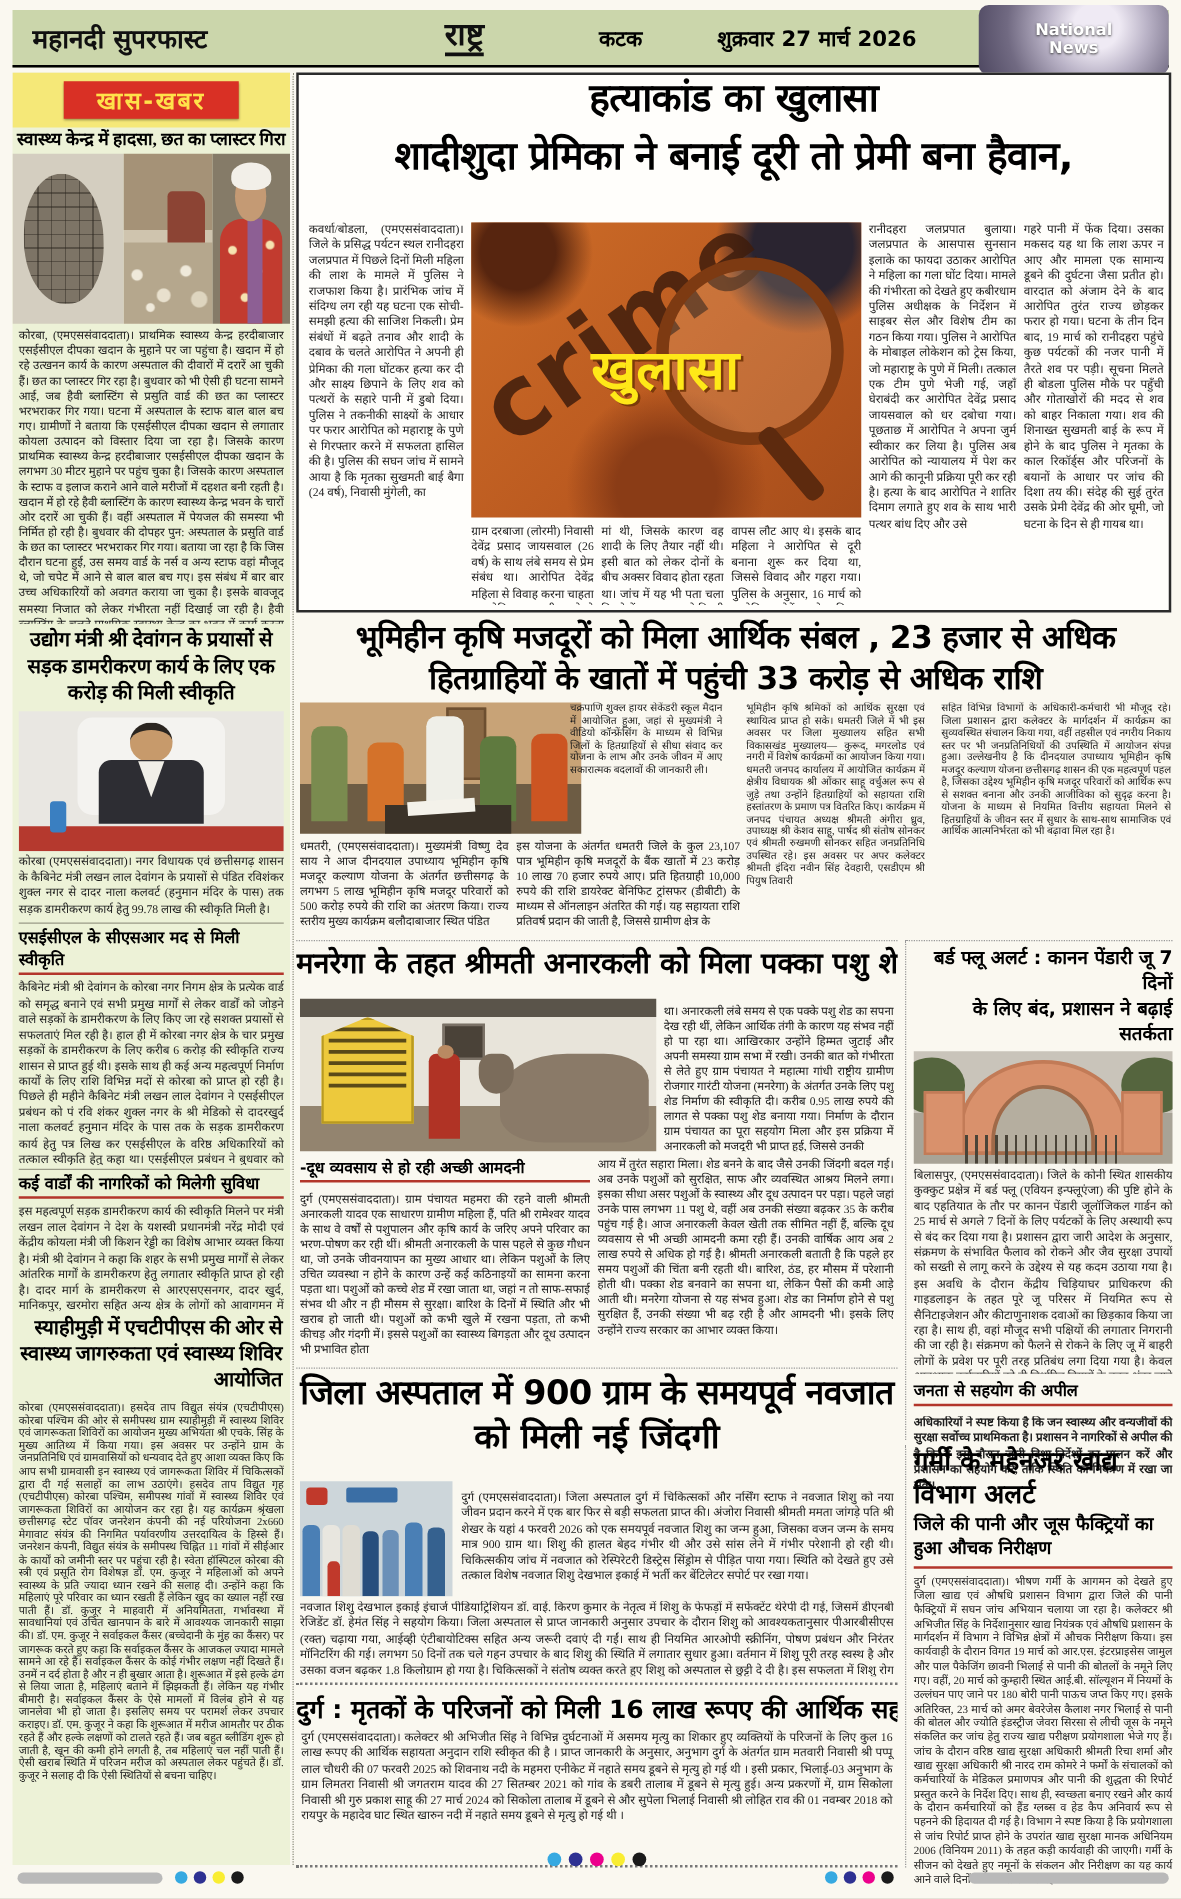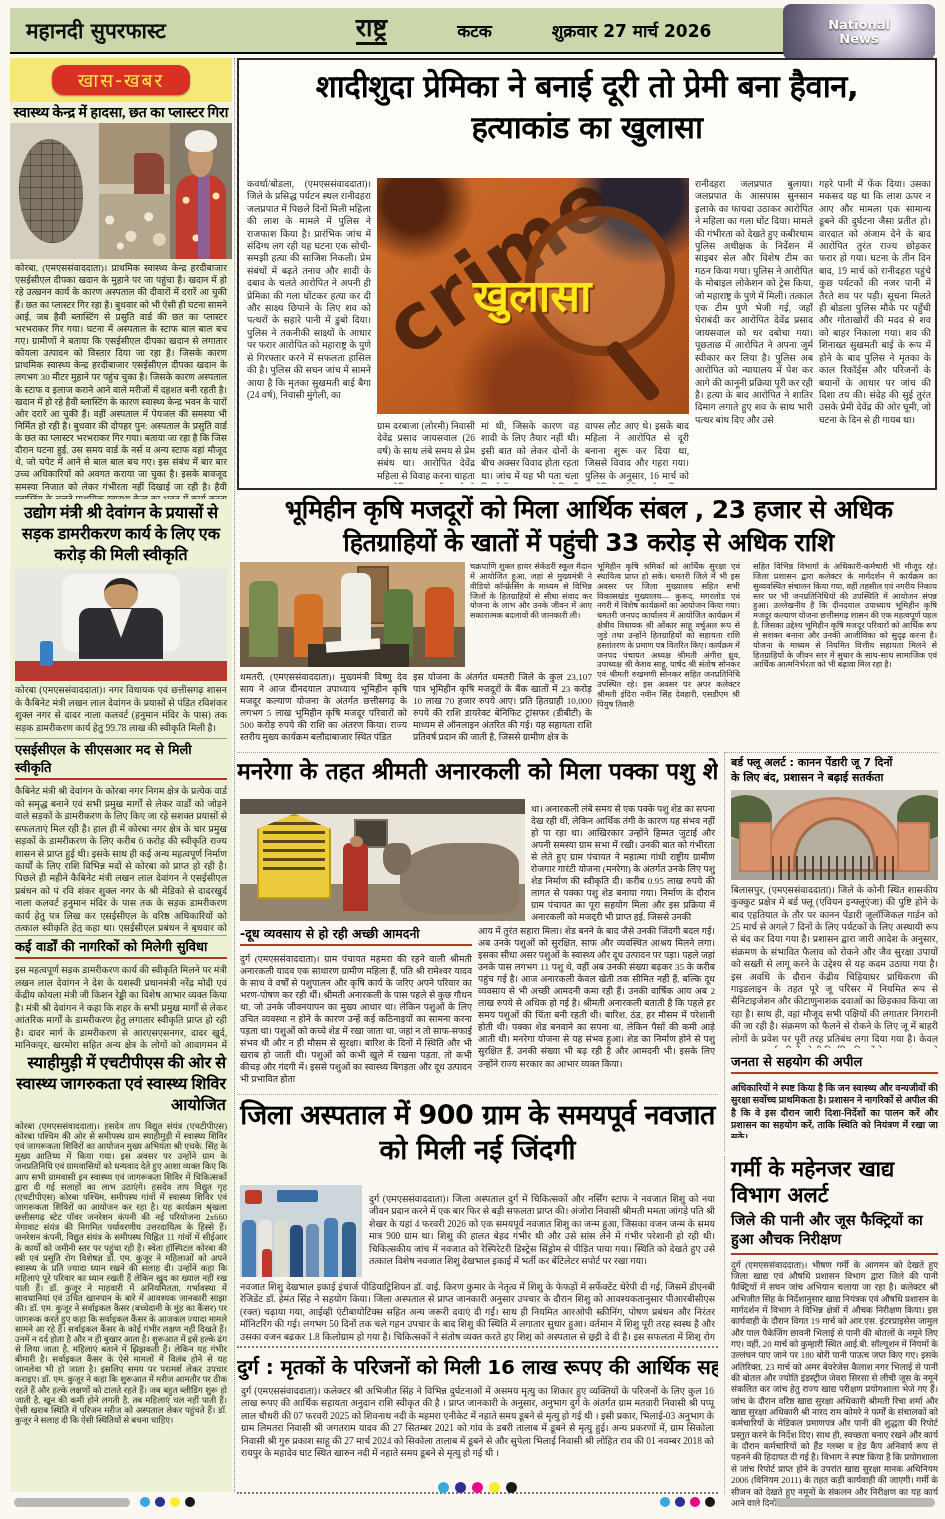--- a/index.html
+++ b/index.html
@@ -4,38 +4,38 @@
 <style>
   * { margin:0; padding:0; box-sizing:border-box; }
   body { background:#b9b4a6; font-family:"Liberation Serif","DejaVu Serif",serif; }
   .page { position:relative; width:945px; height:1519px; margin:0 auto; background:#faf8f0; overflow:hidden; }
 
   
   .masthead { position:absolute; left:10px; top:8px; width:925px; height:46px;
     background:#cbd6ab; border-bottom:2px solid #000000; display:flex; align-items:center; }
   .mh-paper  { font-family:"DejaVu Sans",sans-serif; font-weight:bold; font-size:21px; color:#101010; margin-left:16px; }
   .mh-section{ font-family:"DejaVu Sans",sans-serif; font-weight:bold; font-size:25px; color:#101010; margin-left:190px; border-bottom:3px solid #101010; line-height:1.05; }
-  .mh-city   { font-family:"DejaVu Sans",sans-serif; font-weight:bold; font-size:17px; margin-left:70px; }
+  .mh-city   { font-family:"DejaVu Sans",sans-serif; font-weight:bold; font-size:17px; margin-left:92px; }
   .mh-date   { font-family:"DejaVu Sans",sans-serif; font-weight:bold; font-size:17px; margin-left:60px; }
   .mh-page   { font-family:"DejaVu Sans",sans-serif; font-weight:bold; font-size:16px; margin-left:130px; }
   .mh-logo { position:absolute; right:0; top:-4px; width:152px; height:56px; border-radius:8px;
     background:radial-gradient(circle at 62% 30%, #efeaf4 0 18%, #b9b2c6 40%, #716a82 70%, #4d4760 100%);
     display:flex; flex-direction:column; align-items:center; justify-content:center;
     font-family:"DejaVu Sans",sans-serif; color:#fff; font-weight:bold; font-size:13px;
     text-shadow:0 1px 2px #333; line-height:1.1; }
 
   
   .bodytxt { font-size:9.4px; line-height:1.32; text-align:justify; color:#1c1c1c; overflow:hidden; }
   .dotline-v { position:absolute; border-left:1px dotted #8a8a7a; }
 
   
   .sidebar { position:absolute; left:10px; top:58px; width:222px; height:1434px; background:#edf2d7; overflow:hidden; }
   .sb-yellow { height:44px; background:#f5e878; display:flex; align-items:center; justify-content:center; }
-  .sb-banner { background:#d93025; color:#ffe24a; font-family:"DejaVu Sans",sans-serif; font-weight:normal;
-    font-size:19px; padding:2px 26px; letter-spacing:2px; box-shadow:0 1px 2px rgba(0,0,0,.4);border-radius:12px; }
+  .sb-banner { background:#d93025; color:#ffe24a; font-family:"DejaVu Sans",sans-serif; font-weight:bold;
+    font-size:19px; padding:2px 26px; letter-spacing:2px; box-shadow:0 1px 2px rgba(0,0,0,.4); }
   .sb-h1 { font-size:14px; font-weight:bold; text-align:center; padding:3px 2px 2px; line-height:1.15; }
   .sb-photo1 { height:136px; display:flex; }
   .sb-photo1 .p1 { width:40%; background:#d4cec0; position:relative; overflow:hidden; }
   .sb-photo1 .p1 .blob { position:absolute; left:10%; top:12%; width:72%; height:76%;
     border-radius:48% 55% 45% 52%; background:
     repeating-linear-gradient(90deg, rgba(40,35,28,.45) 0 1px, transparent 1px 11px),
     repeating-linear-gradient(0deg, rgba(40,35,28,.45) 0 1px, transparent 1px 11px), #7d7466; }
   .sb-photo1 .p2 { width:32%; background:linear-gradient(#a59277 0 45%, #cfc4ae 45% 100%); position:relative; overflow:hidden; }
   .sb-photo1 .p2 .chair { position:absolute; right:8%; top:22%; width:42%; height:36%; background:#8c4434; border-radius:4px 10px 2px 2px; }
   .sb-photo1 .p2 .debris { position:absolute; left:0; bottom:0; width:100%; height:48%;
@@ -116,21 +116,21 @@
   .mphoto .woman { position:absolute; left:36%; top:36%; width:9%; height:56%; background:#b03325; border-radius:6px 6px 0 0; }
   .mphoto .whead { position:absolute; left:38.5%; top:30%; width:4.5%; height:9%; background:#b98a62; border-radius:50%; }
   .mphoto .cow { position:absolute; right:2%; bottom:6%; width:42%; height:58%; background:#8a7a68; border-radius:45% 30% 20% 30%; }
   .mphoto .cowhead { position:absolute; right:40%; bottom:38%; width:10%; height:26%; background:#7b6c5b; border-radius:40% 40% 55% 55%; }
   .man .sub { position:absolute; left:3px; top:172px; width:232px; font-family:"DejaVu Sans",sans-serif; font-weight:bold;
     font-size:12.5px; border-bottom:2px solid #b3362b; padding-bottom:2px; }
   .mtxt { position:absolute; font-size:9.2px; line-height:1.31; text-align:justify; overflow:hidden; color:#1c1c1c; }
 
   
   .bird { position:absolute; left:724px; top:752px; width:214px; height:400px; border-top:1px dotted #999; border-left:1px dotted #999; padding-left:6px; }
-  .bird .hl { font-family:"DejaVu Sans",sans-serif; font-weight:bold; font-size:11px; line-height:1.35; text-align:left; padding-top:3px; }
+  .bird .hl { font-family:"DejaVu Sans",sans-serif; font-weight:bold; font-size:15px; line-height:1.35; text-align:right; padding-top:3px; }
   .zphoto { margin-top:4px; height:90px; position:relative; overflow:hidden; background:linear-gradient(#c9c4ba 0 55%, #a8a396 55% 100%); }
   .zphoto .tree1,.zphoto .tree2 { position:absolute; top:6%; width:26%; height:50%; background:#55653e; border-radius:50%; }
   .zphoto .tree1 { left:-6%; } .zphoto .tree2 { right:-6%; }
   .zphoto .arch { position:absolute; left:18%; top:8%; width:64%; height:84%; background:#d9916c; border-radius:50% 50% 0 0/70% 70% 0 0; border:3px solid #c27b57; }
   .zphoto .archin { position:absolute; left:30%; top:30%; width:40%; height:62%; background:#b5ae9f; border-radius:50% 50% 0 0/80% 80% 0 0; border:3px solid #a06a49; }
   .zphoto .wing { position:absolute; top:36%; width:16%; height:56%; background:#d9916c; border:2px solid #c27b57; }
   .zphoto .w1 { left:4%; } .zphoto .w2 { right:4%; }
   .zphoto .fence { position:absolute; left:20%; bottom:0; width:60%; height:26%;
     background:repeating-linear-gradient(90deg, #4a4438 0 2px, transparent 2px 8px); }
   .bird .sub { font-family:"DejaVu Sans",sans-serif; font-weight:bold; font-size:13px; border-bottom:2px solid #b3362b; margin-top:4px; padding-bottom:2px; }
@@ -225,22 +225,22 @@
     <div class="sb-sub">एसईसीएल के सीएसआर मद से मिली स्वीकृति</div>
     <div class="sb-body bodytxt" style="height:150px;">कैबिनेट मंत्री श्री देवांगन के कोरबा नगर निगम क्षेत्र के प्रत्येक वार्ड को समृद्ध बनाने एवं सभी प्रमुख मार्गों से लेकर वार्डों को जोड़ने वाले सड़कों के डामरीकरण के लिए किए जा रहे सशक्त प्रयासों से सफलताएं मिल रही है। हाल ही में कोरबा नगर क्षेत्र के चार प्रमुख सड़कों के डामरीकरण के लिए करीब 6 करोड़ की स्वीकृति राज्य शासन से प्राप्त हुई थी। इसके साथ ही कई अन्य महत्वपूर्ण निर्माण कार्यों के लिए राशि विभिन्न मदों से कोरबा को प्राप्त हो रही है। पिछले ही महीने कैबिनेट मंत्री लखन लाल देवांगन ने एसईसीएल प्रबंधन को पं रवि शंकर शुक्ल नगर के श्री मेडिको से दादरखुर्द नाला कलवर्ट हनुमान मंदिर के पास तक के सड़क डामरीकरण कार्य हेतु पत्र लिख कर एसईसीएल के वरिष्ठ अधिकारियों को तत्काल स्वीकृति हेतु कहा था। एसईसीएल प्रबंधन ने बुधवार को इस महत्वपूर्ण कार्य हेतु 99.78 लाख की स्वीकृति पत्र जारी किया।</div>
     <div class="sb-sub">कई वार्डों की नागरिकों को मिलेगी सुविधा</div>
     <div class="sb-body bodytxt" style="height:88px;">इस महत्वपूर्ण सड़क डामरीकरण कार्य की स्वीकृति मिलने पर मंत्री लखन लाल देवांगन ने देश के यशस्वी प्रधानमंत्री नरेंद्र मोदी एवं केंद्रीय कोयला मंत्री जी किशन रेड्डी का विशेष आभार व्यक्त किया है। मंत्री श्री देवांगन ने कहा कि शहर के सभी प्रमुख मार्गों से लेकर आंतरिक मार्गों के डामरीकरण हेतु लगातार स्वीकृति प्राप्त हो रही है। दादर मार्ग के डामरीकरण से आरएसएसनगर, दादर खुर्द, मानिकपुर, खरमोरा सहित अन्य क्षेत्र के लोगों को आवागमन में सहूलियत होगी।</div>
 
     <div class="sb-h3">स्याहीमुड़ी में एचटीपीएस की ओर से स्वास्थ्य जागरुकता एवं स्वास्थ्य शिविर आयोजित</div>
     <div class="sb-body bodytxt small9" style="height:372px;">कोरबा (एमएससंवाददाता)। हसदेव ताप विद्युत संयंत्र (एचटीपीएस) कोरबा पश्चिम की ओर से समीपस्थ ग्राम स्याहीमुड़ी में स्वास्थ्य शिविर एवं जागरूकता शिविरों का आयोजन मुख्य अभियंता श्री एचके. सिंह के मुख्य आतिथ्य में किया गया। इस अवसर पर उन्होंने ग्राम के जनप्रतिनिधि एवं ग्रामवासियों को धन्यवाद देते हुए आशा व्यक्त किए कि आप सभी ग्रामवासी इन स्वास्थ्य एवं जागरूकता शिविर में चिकित्सकों द्वारा दी गई सलाहों का लाभ उठाएंगे। हसदेव ताप विद्युत गृह (एचटीपीएस) कोरबा पश्चिम, समीपस्थ गांवों में स्वास्थ्य शिविर एवं जागरूकता शिविरों का आयोजन कर रहा है। यह कार्यक्रम श्रृंखला छत्तीसगढ़ स्टेट पॉवर जनरेशन कंपनी की नई परियोजना 2x660 मेगावाट संयंत्र की निगमित पर्यावरणीय उत्तरदायित्व के हिस्से हैं। जनरेशन कंपनी, विद्युत संयंत्र के समीपस्थ चिह्नित 11 गांवों में सीईआर के कार्यों को जमीनी स्तर पर पहुंचा रही है। स्वेता हॉस्पिटल कोरबा की स्त्री एवं प्रसूति रोग विशेषज्ञ डॉ. एम. कुजूर ने महिलाओं को अपने स्वास्थ्य के प्रति ज्यादा ध्यान रखने की सलाह दी। उन्होंने कहा कि महिलाएं पूरे परिवार का ध्यान रखती हैं लेकिन खुद का ख्याल नहीं रख पाती हैं। डॉ. कुजूर ने माहवारी में अनियमितता, गर्भावस्था में सावधानियां एवं उचित खानपान के बारे में आवश्यक जानकारी साझा की। डॉ. एम. कुजूर ने सर्वाइकल कैंसर (बच्चेदानी के मुंह का कैंसर) पर जागरूक करते हुए कहा कि सर्वाइकल कैंसर के आजकल ज्यादा मामले सामने आ रहे हैं। सर्वाइकल कैंसर के कोई गंभीर लक्षण नहीं दिखते हैं। उनमें न दर्द होता है और न ही बुखार आता है। शुरूआत में इसे हल्के ढंग से लिया जाता है, महिलाएं बताने में झिझकती हैं। लेकिन यह गंभीर बीमारी है। सर्वाइकल कैंसर के ऐसे मामलों में विलंब होने से यह जानलेवा भी हो जाता है। इसलिए समय पर परामर्श लेकर उपचार कराइए। डॉ. एम. कुजूर ने कहा कि शुरूआत में मरीज आमतौर पर ठीक रहते हैं और हल्के लक्षणों को टालते रहते हैं। जब बहुत ब्लीडिंग शुरू हो जाती है, खून की कमी होने लगती है, तब महिलाएं चल नहीं पाती हैं। ऐसी खराब स्थिति में परिजन मरीज को अस्पताल लेकर पहुंचते हैं। डॉ. कुजूर ने सलाह दी कि ऐसी स्थितियों से बचना चाहिए।</div>
   </div>
 
   <div class="murder">
+    <div class="hl hl2">हत्याकांड का खुलासा</div>
     <div class="hl hl1">शादीशुदा प्रेमिका ने बनाई दूरी तो प्रेमी बना हैवान,</div>
-    <div class="hl hl2">हत्याकांड का खुलासा</div>
     <div class="mbody">
       <div class="mcol bodytxt" style="left:8px; width:124px;">कवर्धा/बोडला, (एमएससंवाददाता)। जिले के प्रसिद्ध पर्यटन स्थल रानीदहरा जलप्रपात में पिछले दिनों मिली महिला की लाश के मामले में पुलिस ने राजफाश किया है। प्रारंभिक जांच में संदिग्ध लग रही यह घटना एक सोची-समझी हत्या की साजिश निकली। प्रेम संबंधों में बढ़ते तनाव और शादी के दबाव के चलते आरोपित ने अपनी ही प्रेमिका की गला घोंटकर हत्या कर दी और साक्ष्य छिपाने के लिए शव को पत्थरों के सहारे पानी में डुबो दिया। पुलिस ने तकनीकी साक्ष्यों के आधार पर फरार आरोपित को महाराष्ट्र के पुणे से गिरफ्तार करने में सफलता हासिल की है। पुलिस की सघन जांच में सामने आया है कि मृतका सुखमती बाई बैगा (24 वर्ष), निवासी मुंगेली, का</div>
       <div class="crimeimg">
         <div class="crimeword">crime</div>
         <div class="lens"></div>
         <div class="lenshandle"></div>
         <div class="khulasa">खुलासा</div>
       </div>
       <div class="mcol bodytxt" style="left:138px; top:242px; width:98px; height:64px;">ग्राम दरबाजा (लोरमी) निवासी देवेंद्र प्रसाद जायसवाल (26 वर्ष) के साथ लंबे समय से प्रेम संबंध था। आरोपित देवेंद्र महिला से विवाह करना चाहता था, लेकिन सुखमती पहले से शादीशुदा थी और दो बच्चों की</div>
       <div class="mcol bodytxt" style="left:242px; top:242px; width:98px; height:64px;">मां थी, जिसके कारण वह शादी के लिए तैयार नहीं थी। इसी बात को लेकर दोनों के बीच अक्सर विवाद होता रहता था। जांच में यह भी पता चला कि दोनों एक बार पहले दिल्ली भी भाग चुके थे, लेकिन महिला के कहने पर</div>
@@ -256,21 +256,21 @@
     <div class="bphoto">
       <div class="door"></div>
         <div class="fig f1"></div>
         <div class="fig f2"></div>
         <div class="fig f3"></div>
       <div class="fig f4"></div>
         <div class="fig f5"></div>
         <div class="table"></div>
         <div class="papers"></div>
     </div>
-    <div class="bcol" style="left:233px; top:68px; width:122px; height:104px;">चक्रपाणि शुक्ल हायर सेकेंडरी स्कूल मैदान में आयोजित हुआ, जहां से मुख्यमंत्री ने वीडियो कॉन्फ्रेंसिंग के माध्यम से विभिन्न जिलों के हितग्राहियों से सीधा संवाद कर योजना के लाभ और उनके जीवन में आए सकारात्मक बदलावों की जानकारी ली।</div>
+    <div class="bcol" style="left:219px; top:68px; width:122px; height:104px;">चक्रपाणि शुक्ल हायर सेकेंडरी स्कूल मैदान में आयोजित हुआ, जहां से मुख्यमंत्री ने वीडियो कॉन्फ्रेंसिंग के माध्यम से विभिन्न जिलों के हितग्राहियों से सीधा संवाद कर योजना के लाभ और उनके जीवन में आए सकारात्मक बदलावों की जानकारी ली।</div>
     <div class="bcol" style="left:3px; top:178px; width:167px; height:76px; font-size:9.2px; line-height:1.3;">धमतरी, (एमएससंवाददाता)। मुख्यमंत्री विष्णु देव साय ने आज दीनदयाल उपाध्याय भूमिहीन कृषि मजदूर कल्याण योजना के अंतर्गत छत्तीसगढ़ के लगभग 5 लाख भूमिहीन कृषि मजदूर परिवारों को 500 करोड़ रुपये की राशि का अंतरण किया। राज्य स्तरीय मुख्य कार्यक्रम बलौदाबाजार स्थित पंडित</div>
     <div class="bcol" style="left:176px; top:178px; width:179px; height:76px; font-size:9.2px; line-height:1.3;">इस योजना के अंतर्गत धमतरी जिले के कुल 23,107 पात्र भूमिहीन कृषि मजदूरों के बैंक खातों में 23 करोड़ 10 लाख 70 हजार रुपये आए। प्रति हितग्राही 10,000 रुपये की राशि डायरेक्ट बेनिफिट ट्रांसफर (डीबीटी) के माध्यम से ऑनलाइन अंतरित की गई। यह सहायता राशि प्रतिवर्ष प्रदान की जाती है, जिससे ग्रामीण क्षेत्र के</div>
     <div class="bcol" style="left:360px; top:68px; width:143px; height:186px;">भूमिहीन कृषि श्रमिकों को आर्थिक सुरक्षा एवं स्थायित्व प्राप्त हो सके। धमतरी जिले में भी इस अवसर पर जिला मुख्यालय सहित सभी विकासखंड मुख्यालय— कुरूद, मगरलोड एवं नगरी में विशेष कार्यक्रमों का आयोजन किया गया। धमतरी जनपद कार्यालय में आयोजित कार्यक्रम में क्षेत्रीय विधायक श्री ओंकार साहू वर्चुअल रूप से जुड़े तथा उन्होंने हितग्राहियों को सहायता राशि हस्तांतरण के प्रमाण पत्र वितरित किए। कार्यक्रम में जनपद पंचायत अध्यक्ष श्रीमती अंगीरा ध्रुव, उपाध्यक्ष श्री केशव साहू, पार्षद श्री संतोष सोनकर एवं श्रीमती रुखमणी सोनकर सहित जनप्रतिनिधि उपस्थित रहे। इस अवसर पर अपर कलेक्टर श्रीमती इंदिरा नवीन सिंह देवहारी, एसडीएम श्री पियुष तिवारी</div>
     <div class="bcol" style="left:516px; top:68px; width:184px; height:186px;">सहित विभिन्न विभागों के अधिकारी-कर्मचारी भी मौजूद रहे। जिला प्रशासन द्वारा कलेक्टर के मार्गदर्शन में कार्यक्रम का सुव्यवस्थित संचालन किया गया, वहीं तहसील एवं नगरीय निकाय स्तर पर भी जनप्रतिनिधियों की उपस्थिति में आयोजन संपन्न हुआ। उल्लेखनीय है कि दीनदयाल उपाध्याय भूमिहीन कृषि मजदूर कल्याण योजना छत्तीसगढ़ शासन की एक महत्वपूर्ण पहल है, जिसका उद्देश्य भूमिहीन कृषि मजदूर परिवारों को आर्थिक रूप से सशक्त बनाना और उनकी आजीविका को सुदृढ़ करना है। योजना के माध्यम से नियमित वित्तीय सहायता मिलने से हितग्राहियों के जीवन स्तर में सुधार के साथ-साथ सामाजिक एवं आर्थिक आत्मनिर्भरता को भी बढ़ावा मिल रहा है।</div>
   </div>
 
   <div class="man">
     <div class="hl">मनरेगा के तहत श्रीमती अनारकली को मिला पक्का पशु शेड</div>
     <div class="mphoto">
       <div class="sign">

